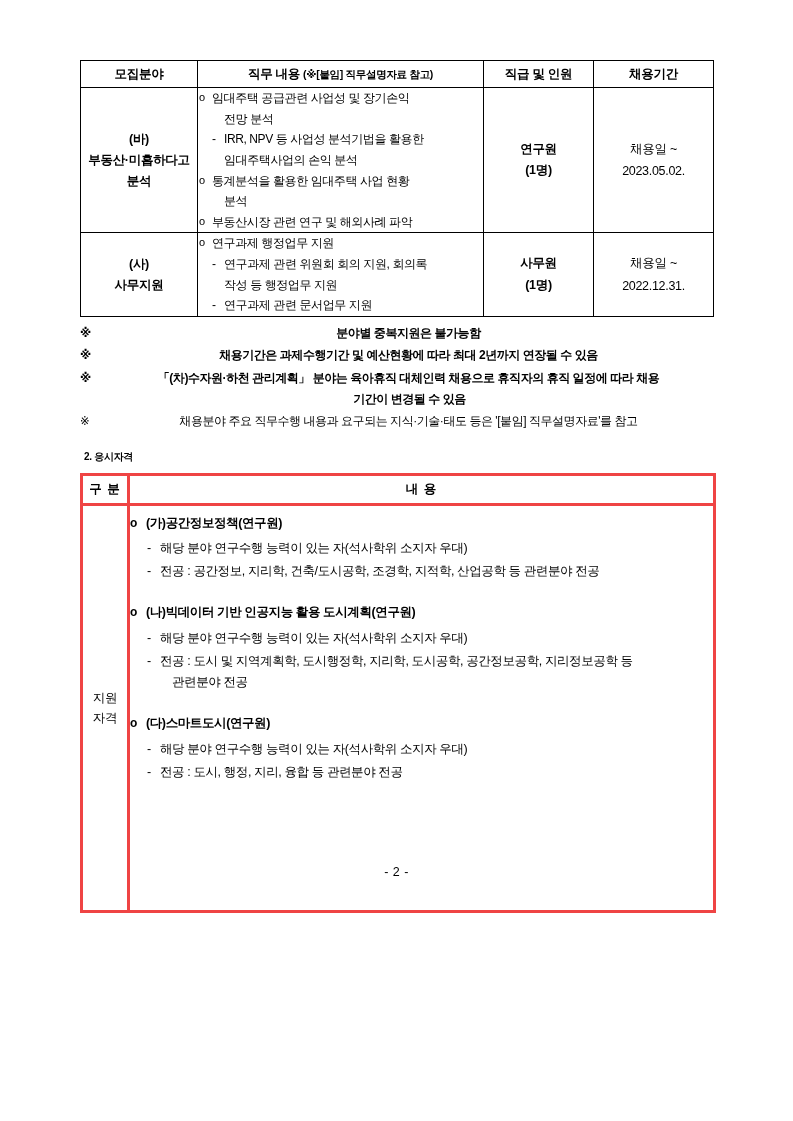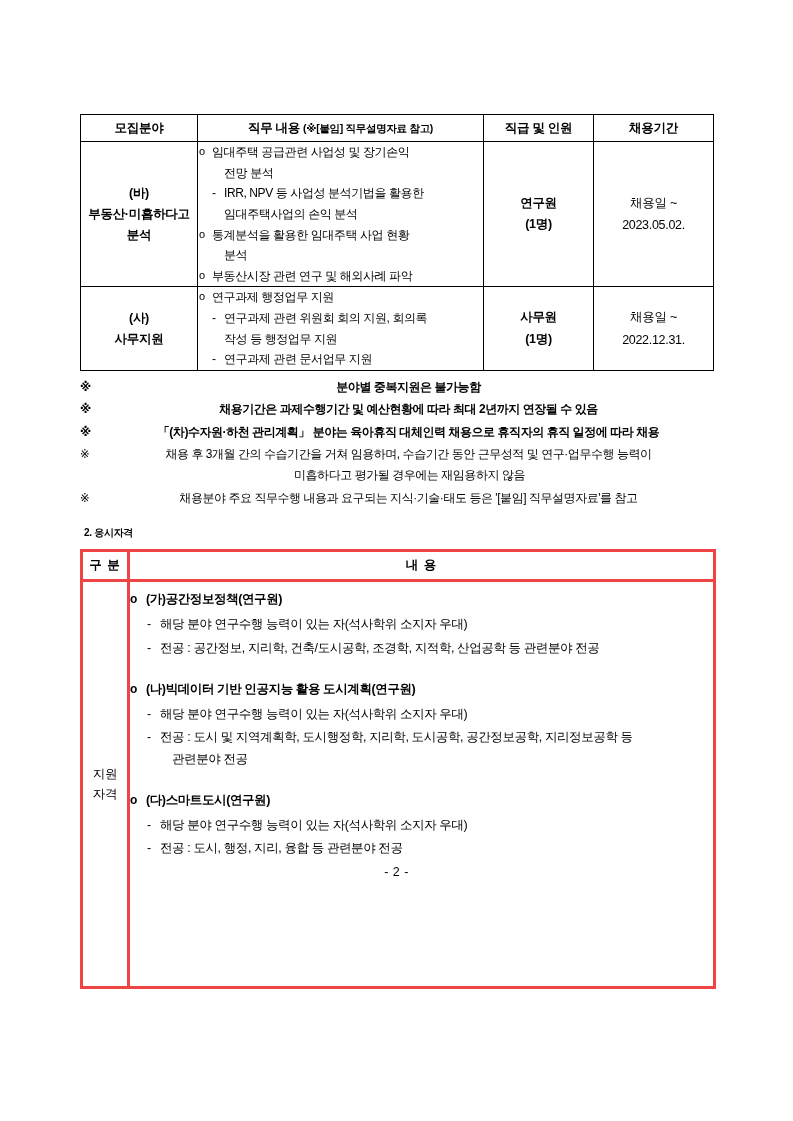--- a/index.html
+++ b/index.html
@@ -13,21 +13,21 @@
     font-family: "Liberation Sans", "DejaVu Sans", sans-serif;
     color: #000000;
     position: relative;
     overflow: hidden;
   }
   .page {
     position: relative;
     width: 793px;
     height: 906px;
     box-sizing: border-box;
-    padding: 114px 80px 0 80px;
+    padding: 60px 80px 0 80px;
   }
 
   
   table.doc-table {
     border-collapse: collapse;
     width: 633px;
     table-layout: fixed;
   }
   table.doc-table td, table.doc-table th {
     border: 1px solid #000000;
@@ -294,24 +294,21 @@
 
   <div class="notes">
     <div class="note bold">
       <span>분야별 중복지원은 불가능함</span>
     </div>
     <div class="note bold">
       <span>채용기간은 과제수행기간 및 예산현황에 따라 최대 2년까지 연장될 수 있음</span>
     </div>
     <div class="note bold">
       <span>「(차)수자원·하천 관리계획」 분야는 육아휴직 대체인력 채용으로 휴직자의 휴직 일정에 따라 채용</span>
-    </div>
-    <div class="note">
-      <span>채용 후 3개월 간의 수습기간을 거쳐 임용하며, 수습기간 동안 근무성적 및 연구·업무수행 능력이</span>
-      <span class="cont-line">미흡하다고 평가될 경우에는 재임용하지 않음</span>
+      <span class="cont-line">기간이 변경될 수 있음</span>
     </div>
     <div class="note">
       <span>채용분야 주요 직무수행 내용과 요구되는 지식·기술·태도 등은 '[붙임] 직무설명자료'를 참고</span>
     </div>
   </div>
 
   <div class="sec-title">
     <span>2.</span>
     <span>응시자격</span>
   </div>

